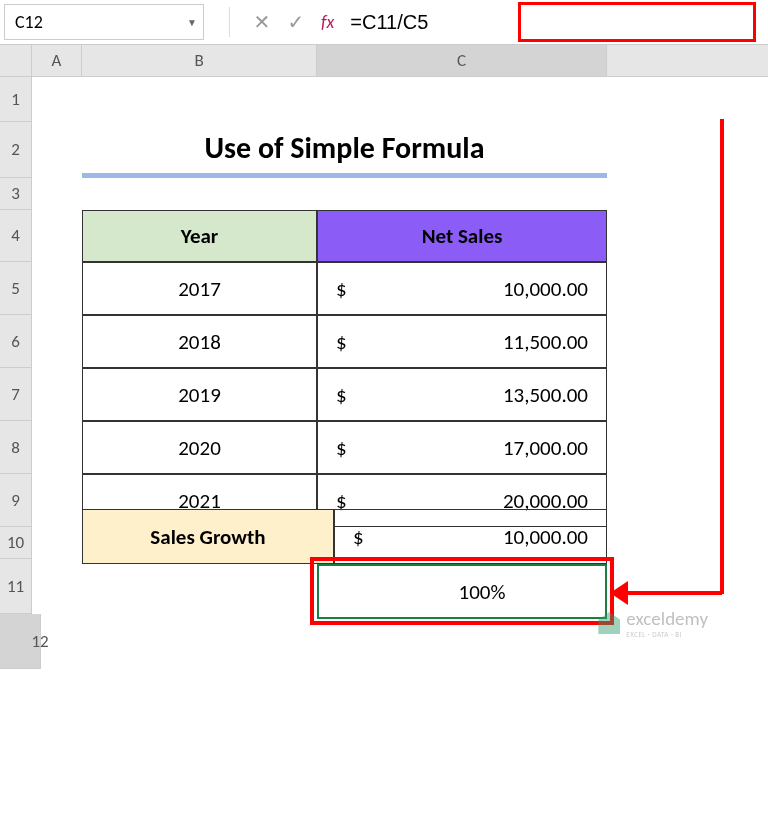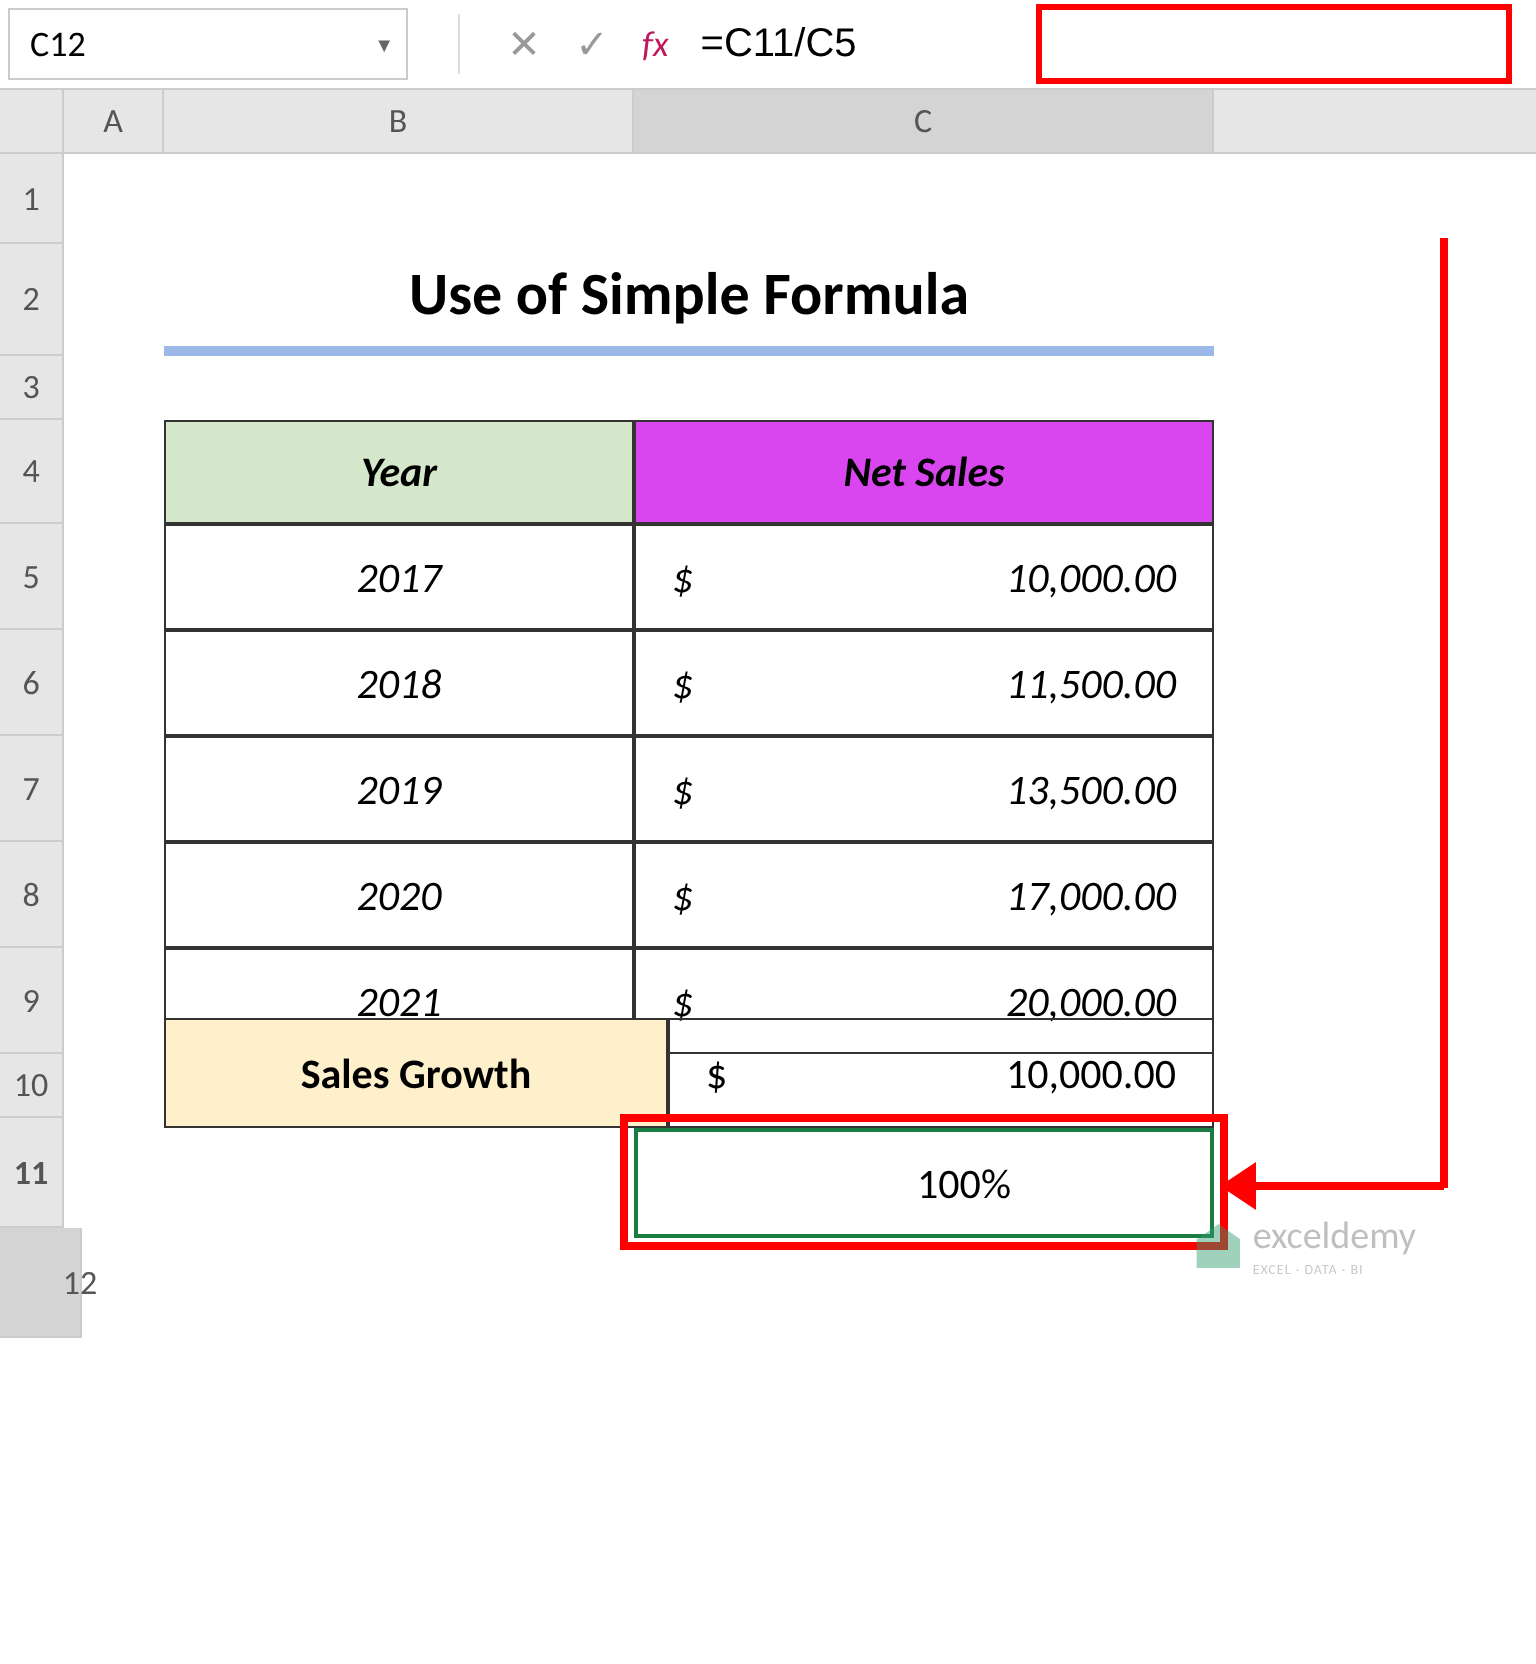--- a/index.html
+++ b/index.html
@@ -23,34 +23,34 @@
     .col-C { width: 290px; }
     .col-C-h { background: #d4d4d4; }
     
     .grid-body { display: flex; }
     .row-headers { width: 32px; background: #e6e6e6; }
     .row-h { border-bottom: 1px solid #ccc; border-right: 1px solid #ccc; display: flex; align-items: center; justify-content: center; font-size: 17px; color: #555; background: #e6e6e6; }
     .row-h-active { background: #d4d4d4; }
     .r1 { height: 45px; } .r2 { height: 56px; } .r3 { height: 32px; }
     .r4 { height: 52px; } .r5 { height: 53px; } .r6 { height: 53px; }
     .r7 { height: 53px; } .r8 { height: 53px; } .r9 { height: 53px; }
-    .r10 { height: 32px; } .r11 { height: 55px; font-weight: bold; } .r12 { height: 55px; padding-left: 40px; }
+    .r10 { height: 32px; } .r11 { height: 55px; } .r12 { height: 55px; padding-left: 40px; }
     
     .cells { position: relative; flex: 1; }
     
     .title-cell { position: absolute; left: 50px; top: 45px; width: 525px; height: 56px; display: flex; align-items: center; justify-content: center; font-size: 30px; font-weight: bold; border-bottom: 5px solid #9bb8e8; }
     
-    .tbl { position: absolute; left: 50px; top: 133px; width: 620px; font-style: italic; }
+    .tbl { position: absolute; left: 50px; top: 133px; width: 620px; }
     .tbl-row { display: flex; height: 52px; }
     .tbl-row-tall { height: 53px; }
     .tbl-cell { border: 1px solid #333; display: flex; align-items: center; font-size: 21px; }
     .tbl-cell-b { width: 235px; justify-content: center; }
     .tbl-cell-c { width: 290px; padding: 0 18px; }
     .th-b { background: #d5e8cc; font-weight: bold; }
-    .th-c { background: #d946ef; font-weight: bold; justify-content: center; text-align: right; }
+    .th-c { background: #8b5cf6; font-weight: bold; justify-content: center; text-align: right; }
     .currency { display: flex; justify-content: space-between; width: 100%; }
     
     .growth-row { position: absolute; left: 50px; top: 432px; width: 525px; display: flex; height: 55px; }
     .growth-label { width: 270px; border: 1px solid #333; background: #fdf0cb; display: flex; align-items: center; justify-content: center; font-size: 21px; font-weight: bold; }
     .growth-val { width: 290px; border: 1px solid #333; padding: 0 18px; display: flex; align-items: center; font-size: 21px; }
     
     .result-cell { position: absolute; left: 285px; top: 487px; width: 290px; height: 55px; display: flex; align-items: center; justify-content: center; font-size: 21px; border: 2px solid #1a7e43; padding-left: 40px; }
     .result-highlight { position: absolute; left: 278px; top: 480px; width: 304px; height: 68px; border: 4px solid #ff0000; pointer-events: none; }
     
     .arrow-line-v { position: absolute; left: 688px; top: 42px; width: 4px; height: 475px; background: #ff0000; }

